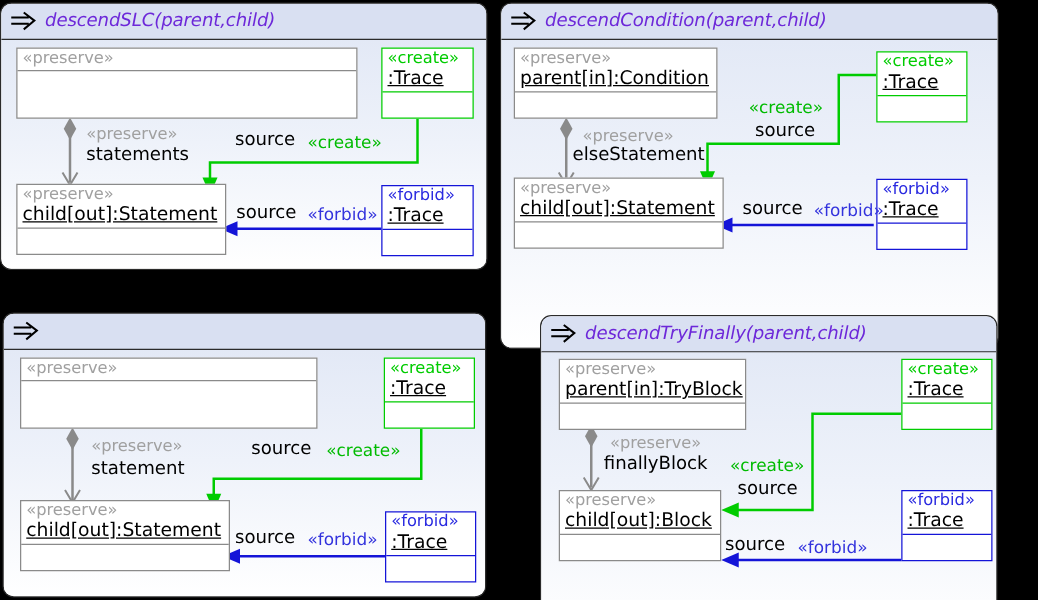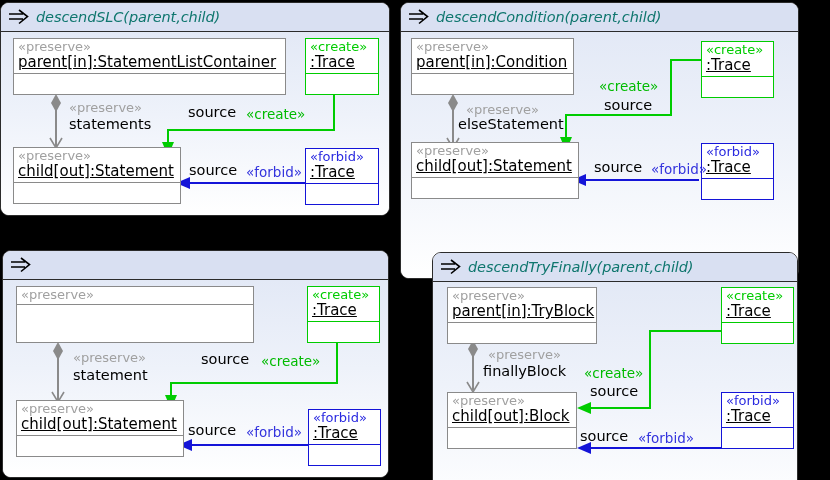--- a/index.html
+++ b/index.html
@@ -39,21 +39,21 @@
     width: 22px;
     height: 20px;
     flex: 0 0 auto;
     margin-right: 6px;
     display: block;
   }
   .panel-title {
     font-family: "DejaVu Sans", sans-serif;
     font-style: italic;
     font-size: 14.5px;
-    color: #0f766e;
+    color: #6d28d9;
     white-space: nowrap;
     letter-spacing: -0.1px;
   }
   .panel-body {
     position: absolute;
     left: 0; top: 29px; right: 0; bottom: 0;
     background: linear-gradient(to bottom, #e3e9f6 0%, #eef2fa 45%, #ffffff 100%);
     overflow: hidden;
   }
 
@@ -143,21 +143,20 @@
       <path d="M333 63 L333 98 L167 98 L167 115" fill="none" stroke="#00cc00" stroke-width="2"></path>
       <polygon points="167,124 161,110 173,110" fill="#00cc00"></polygon>
 
       <line x1="305" y1="151" x2="184" y2="151" stroke="#1414d8" stroke-width="2"></line>
       <polygon points="175,151 189,145 189,157" fill="#1414d8"></polygon>
     </svg>
 
     <div class="objbox" style="left:12px; top:6px; width:273px; height:57px;">
       <div class="obj-top">
         <div class="stereo">«preserve»</div>
-        <div class="objname">parent[in]:StatementListContainer</div>
       </div>
       <div class="obj-bottom"></div>
     </div>
 
     <div class="objbox" style="left:12px; top:115px; width:168px; height:57px;">
       <div class="obj-top">
         <div class="stereo">«preserve»</div>
         <div class="objname">child[out]:Statement</div>
       </div>
       <div class="obj-bottom"></div>

